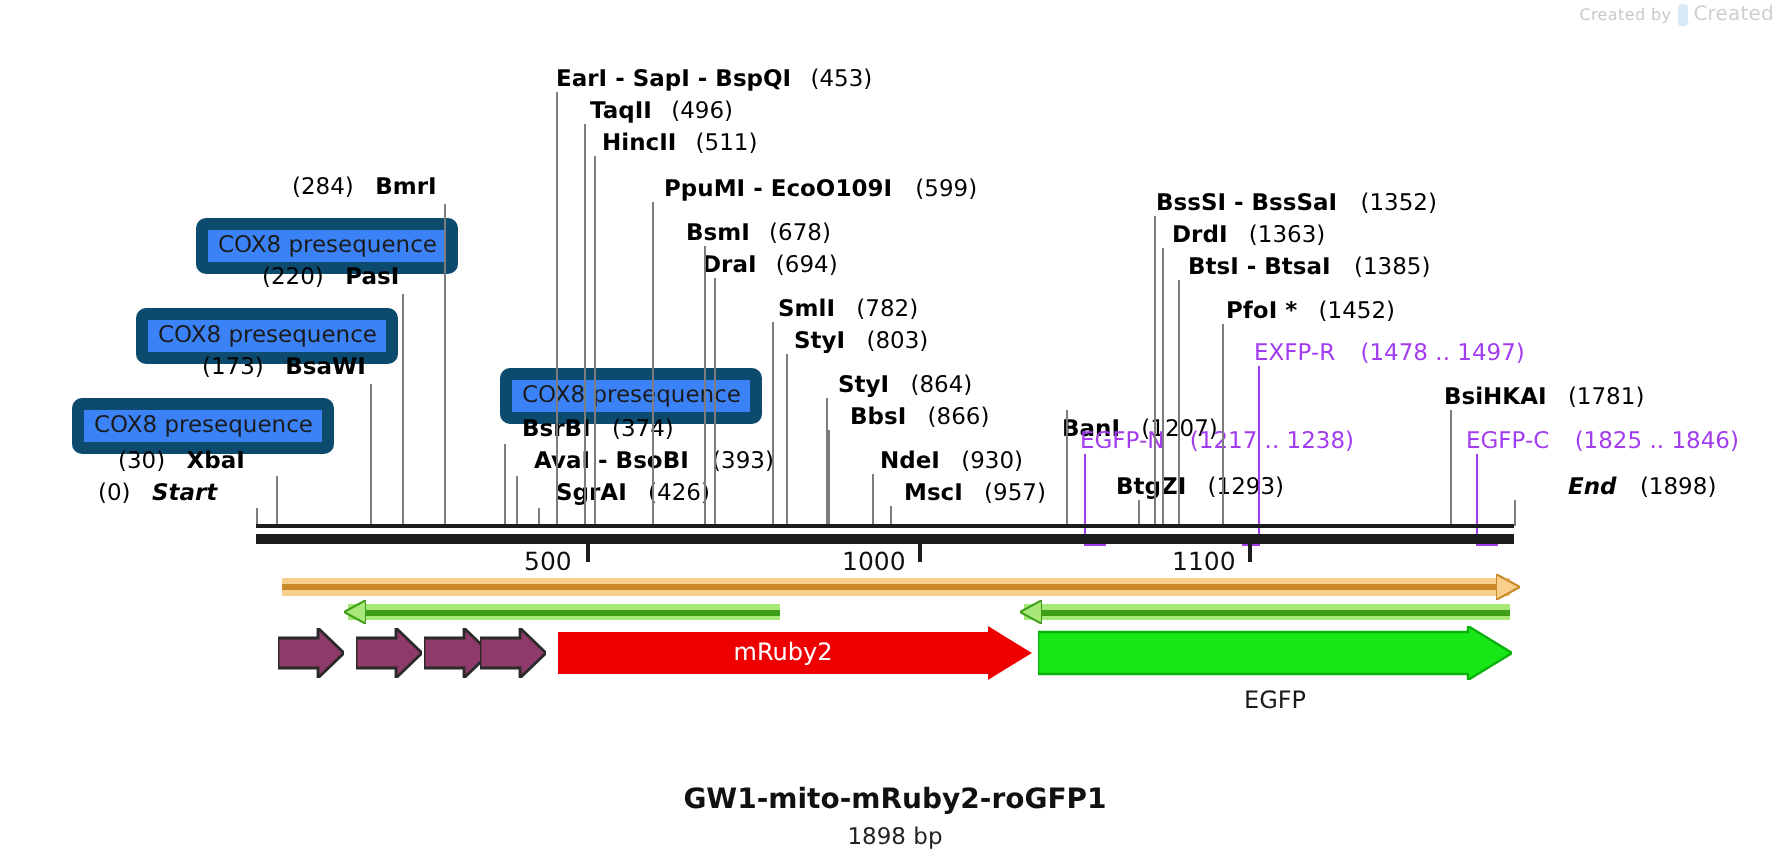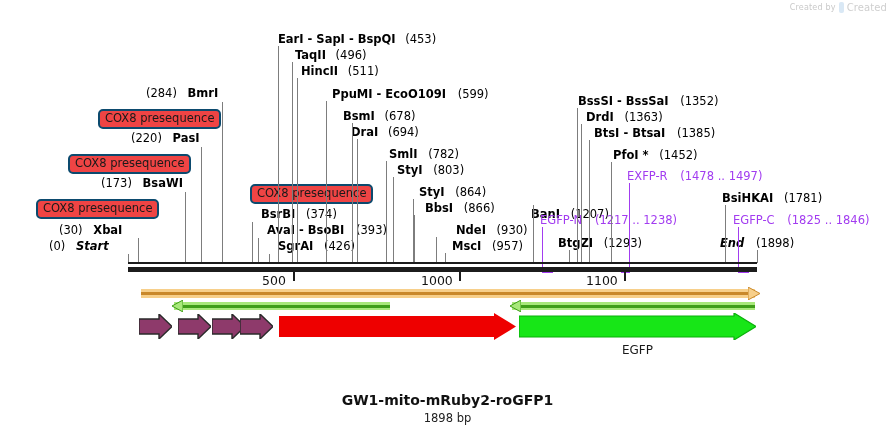--- a/index.html
+++ b/index.html
@@ -19,21 +19,21 @@
   .lbl{white-space:nowrap;font-size:11.5px;color:#000;line-height:13px;}
   .lbl .nm{font-weight:bold;}
   .lbl .pos{font-weight:normal;color:#000;}
   .lbl.primer{color:#a23cf0;}
   .lbl.primer .nm{font-weight:normal;color:#a23cf0;}
   .lbl.primer .pos{color:#a23cf0;}
   .lbl.startend .nm{font-weight:bold;font-style:italic;}
   
   .pill{
     white-space:nowrap;font-size:11.5px;color:#1a1a1a;
-    background:#ef4444;border:2px solid #0c4a6e;border-radius:5px;
+    background:#3b82f6;border:6px solid #0c4a6e;border-radius:5px;
     padding:1px 5px 2px 5px;line-height:13px;
   }
   
   .tick{background:#7d7d7d;width:1px;}
   .tick.purple{background:#a23cf0;width:1.4px;}
   
   #backbone-thin{left:128px;top:262px;width:629px;height:2px;background:#1c1c1c;}
   #backbone-thick{left:128px;top:267px;width:629px;height:5px;background:#1c1c1c;}
   
   .ruler-tick{background:#1c1c1c;width:2px;height:9px;top:272px;}
@@ -99,21 +99,21 @@
   <span class="pos" style="margin-left:7px;">(803)</span>
 </div>
 <div class="abs lbl" style="left:419px;top:186px;">
   <span class="nm">StyI</span>
   <span class="pos" style="margin-left:7px;">(864)</span>
 </div>
 <div class="abs lbl" style="left:425px;top:202px;">
   <span class="nm">BbsI</span>
   <span class="pos" style="margin-left:7px;">(866)</span>
 </div>
-<div class="abs lbl" style="left:440px;top:224px;margin-left:16px;">
+<div class="abs lbl" style="left:440px;top:224px;">
   <span class="nm">NdeI</span>
   <span class="pos" style="margin-left:7px;">(930)</span>
 </div>
 <div class="abs lbl" style="left:452px;top:240px;">
   <span class="nm">MscI</span>
   <span class="pos" style="margin-left:7px;">(957)</span>
 </div>
 
 <div class="abs lbl" style="left:146px;top:87px;">
   <span class="pos">(284)</span>
@@ -194,21 +194,21 @@
   <span class="pos" style="margin-left:7px;">(1293)</span>
 </div>
 <div class="abs lbl" style="left:722px;top:192px;">
   <span class="nm">BsiHKAI</span>
   <span class="pos" style="margin-left:7px;">(1781)</span>
 </div>
 <div class="abs lbl primer" style="left:733px;top:214px;">
   <span class="nm">EGFP-C</span>
   <span class="pos" style="margin-left:9px;">(1825 .. 1846)</span>
 </div>
-<div class="abs lbl startend" style="left:720px;top:237px;">
+<div class="abs lbl startend" style="left:784px;top:237px;">
   <span class="nm">End</span>
   <span class="pos" style="margin-left:8px;">(1898)</span>
 </div>
 
 <div class="abs tick" style="left:128px;top:254px;height:9px;"></div>
 <div class="abs tick" style="left:138px;top:238px;height:25px;"></div>
 <div class="abs tick" style="left:185px;top:192px;height:71px;"></div>
 <div class="abs tick" style="left:201px;top:147px;height:116px;"></div>
 <div class="abs tick" style="left:222px;top:102px;height:161px;"></div>
 <div class="abs tick" style="left:252px;top:222px;height:41px;"></div>
@@ -280,20 +280,21 @@
   <polygon points="0,5 20,5 20,0 33,12.5 20,25 20,20 0,20" fill="#8e3a6b" stroke="#2a2a2a" stroke-width="1.4"></polygon>
 </svg>
 <svg class="abs" style="left:240px;top:314px;" width="33" height="25" viewBox="0 0 33 25">
   <polygon points="0,5 20,5 20,0 33,12.5 20,25 20,20 0,20" fill="#8e3a6b" stroke="#2a2a2a" stroke-width="1.4"></polygon>
 </svg>
 
 <div class="abs" style="left:279px;top:313px;width:237px;height:27px;">
   <svg width="237" height="27" viewBox="0 0 237 27" preserveAspectRatio="none">
     <polygon points="0,3 215,3 215,0 237,13.5 215,27 215,24 0,24" fill="#ee0000"></polygon>
   </svg>
+  <div class="gene-label" style="top:7px;left:-12px;">mRuby2</div>
 </div>
 
 <div class="abs" style="left:519px;top:313px;width:237px;height:27px;">
   <svg width="237" height="27" viewBox="0 0 237 27" preserveAspectRatio="none">
     <polygon points="0,3 215,3 215,0 237,13.5 215,27 215,24 0,24" fill="#17e617" stroke="#0bb00b" stroke-width="1.2"></polygon>
   </svg>
 </div>
 <div class="abs gene-label below" style="left:519px;top:344px;width:237px;text-align:center;font-size:12px;">EGFP</div>
 
 <div class="abs" id="title">GW1-mito-mRuby2-roGFP1</div>

